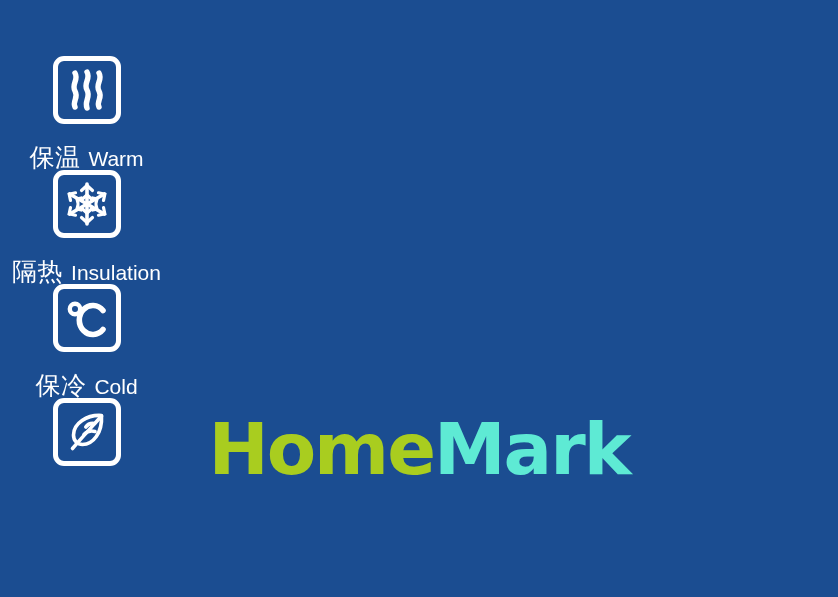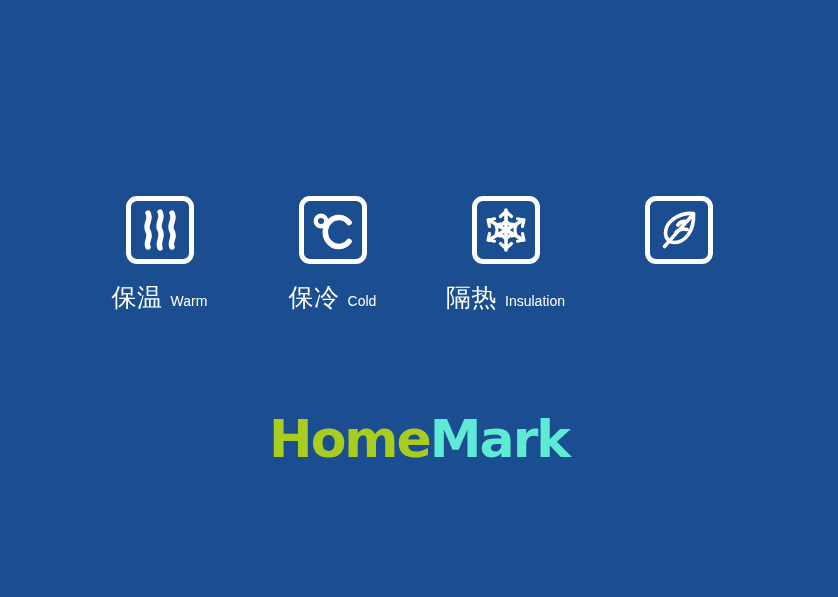--- a/index.html
+++ b/index.html
@@ -24,20 +24,21 @@
   
   #feature-row {
     position: absolute;
     left: 0;
     top: 196px;
     width: 838px;
     height: 130px;
     display: flex;
     justify-content: center;
     align-items: flex-start;
+    flex-direction: column;
   }
 
   .feature-item {
     width: 173px;
     display: flex;
     flex-direction: column;
     align-items: center;
   }
 
   .feature-icon-box {
@@ -60,39 +61,39 @@
     line-height: 1;
     display: flex;
     align-items: baseline;
   }
   .feature-label .cn {
     font-size: 25px;
     letter-spacing: 0.5px;
     font-family: "DejaVu Sans", "Liberation Sans", sans-serif;
   }
   .feature-label .en {
-    font-size: 14px;
+    font-size: 21px;
     margin-left: 8px;
     font-family: "Liberation Sans", "DejaVu Sans", sans-serif;
   }
 
   
   #brand-logo {
     position: absolute;
     left: 0;
     top: 413px;
     width: 838px;
     text-align: center;
     line-height: 1;
     white-space: nowrap;
   }
   #brand-logo span {
     font-family: "DejaVu Sans", "Liberation Sans", sans-serif;
     font-weight: bold;
-    font-size: 52px;
+    font-size: 72px;
     letter-spacing: -2px;
   }
   .logo-home { color: #a9cd1f; }
   .logo-mark { color: #5eead4; }
 </style>
 </head>
 <body>
 
 <div id="poster">
 
@@ -104,33 +105,20 @@
           <g fill="none" stroke="#ffffff" stroke-width="5.4" stroke-linecap="round">
             <path d="M9 5 C13 12, 5 16, 9 23 C13 30, 6 33, 9 39"></path>
             <path d="M21 4 C25 11, 17 15, 21 22 C25 29, 18 33, 21 40"></path>
             <path d="M33 5 C37 12, 29 16, 33 23 C37 30, 30 33, 33 39"></path>
           </g>
         </svg>
       </div>
       <div class="feature-label">
         <span class="cn">保温</span>
         <span class="en">Warm</span>
-      </div>
-    </div>
-
-    <div class="feature-item">
-      <div class="feature-icon-box">
-        <svg width="46" height="44" viewBox="0 0 46 44" aria-hidden="true">
-          <circle cx="11" cy="13" r="5.2" fill="none" stroke="#ffffff" stroke-width="4.4"></circle>
-          <path d="M39 14.5 A13.5 14.5 0 1 0 39 33.5" fill="none" stroke="#ffffff" stroke-width="5.6" stroke-linecap="round"></path>
-        </svg>
-      </div>
-      <div class="feature-label">
-        <span class="cn">保冷</span>
-        <span class="en">Cold</span>
       </div>
     </div>
 
     <div class="feature-item">
       <div class="feature-icon-box">
         <svg width="46" height="46" viewBox="0 0 46 46" aria-hidden="true">
           <g stroke="#ffffff" stroke-width="3.6" stroke-linecap="round" fill="none">
             <g>
               <line x1="23" y1="3" x2="23" y2="43"></line>
               <line x1="5.7" y1="13" x2="40.3" y2="33"></line>
@@ -161,20 +149,33 @@
         </svg>
       </div>
       <div class="feature-label">
         <span class="cn">隔热</span>
         <span class="en">Insulation</span>
       </div>
     </div>
 
     <div class="feature-item">
       <div class="feature-icon-box">
+        <svg width="46" height="44" viewBox="0 0 46 44" aria-hidden="true">
+          <circle cx="11" cy="13" r="5.2" fill="none" stroke="#ffffff" stroke-width="4.4"></circle>
+          <path d="M39 14.5 A13.5 14.5 0 1 0 39 33.5" fill="none" stroke="#ffffff" stroke-width="5.6" stroke-linecap="round"></path>
+        </svg>
+      </div>
+      <div class="feature-label">
+        <span class="cn">保冷</span>
+        <span class="en">Cold</span>
+      </div>
+    </div>
+
+    <div class="feature-item">
+      <div class="feature-icon-box">
         <svg width="46" height="46" viewBox="0 0 46 46" aria-hidden="true">
           <g fill="none" stroke="#ffffff" stroke-width="3.6" stroke-linecap="round" stroke-linejoin="round">
             <path d="M37.5 6.5 C23 5.5, 9.5 14.5, 9.5 26 C9.5 32, 13.5 35.5, 18.5 35.5 C29 35.5, 38.5 24, 37.5 6.5 Z"></path>
             <path d="M37.5 7 C30 15.5, 21.5 24.5, 8.5 39.5"></path>
             <path d="M30.5 14.5 C27 14, 23.5 15.5, 21.8 18"></path>
             <path d="M31 22.5 C27 21.5, 22.5 22.8, 20 25.5"></path>
           </g>
         </svg>
       </div>
     </div>

